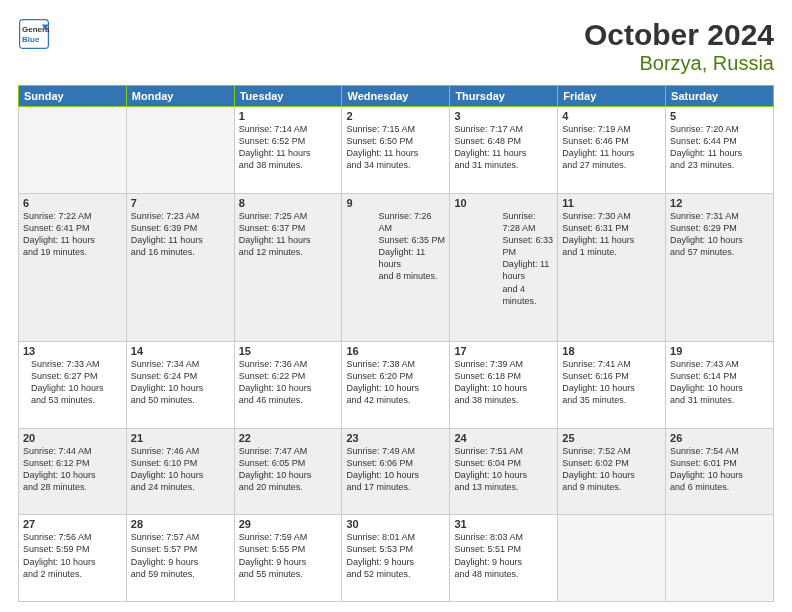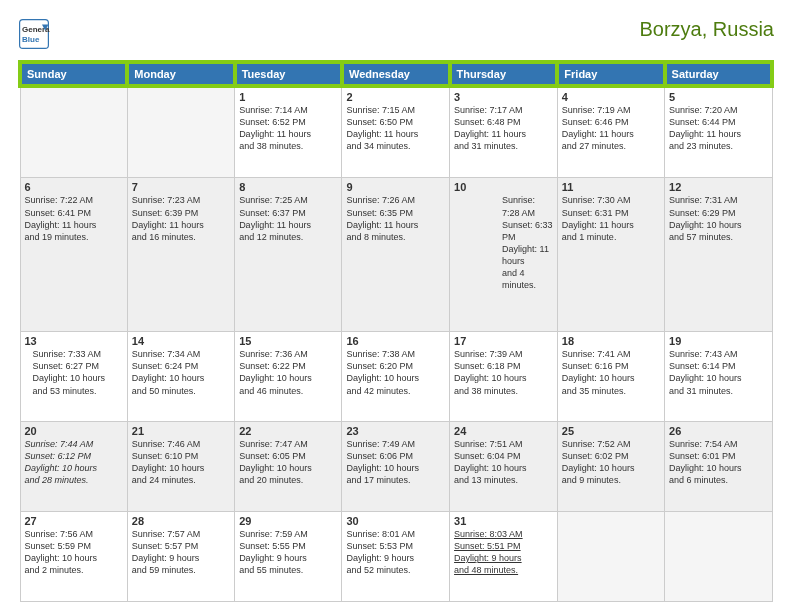--- a/index.html
+++ b/index.html
@@ -49,21 +49,21 @@
       border-collapse: collapse;
       flex: 1;
     }
     .calendar th {
       background: #3375b2;
       color: #fff;
       font-size: 11px;
       font-weight: bold;
       padding: 4px 5px;
       text-align: left;
-      border: 4px solid #84cc16;
+      border: 1px solid #84cc16;
     }
     .calendar td {
       border: 1px solid #ccc;
       vertical-align: top;
       padding: 3px 4px;
       font-size: 9.5px;
       color: #333;
       width: 108px;
       background: #fff;
     }
@@ -96,20 +96,21 @@
   <div class="header">
     <div class="logo">
       <svg class="logo-icon" viewBox="0 0 40 40">
         <rect x="2" y="2" width="36" height="36" rx="4" fill="#fff" stroke="#3375b2" stroke-width="1.5"></rect>
         <text x="5" y="18" font-size="10" font-weight="bold" fill="#333" font-family="Arial">General</text>
         <text x="5" y="30" font-size="10" font-weight="bold" fill="#3375b2" font-family="Arial">Blue</text>
         <polygon points="30,8 38,8 34,16" fill="#3375b2"></polygon>
       </svg>
     </div>
     <div class="title-block">
+      <div class="month-year">October 2024</div>
       <div class="location">Borzya, Russia</div>
     </div>
   </div>
 
   <table class="calendar">
     <thead>
       <tr>
       <th>Sunday</th>
           <th>Monday</th>
           <th>Tuesday</th>
@@ -176,21 +177,21 @@
           </td>
           <td>
             <span class="day-number">8</span>
             <div class="day-info" style="white-space: pre-line;">Sunrise: 7:25 AM
 Sunset: 6:37 PM
 Daylight: 11 hours
 and 12 minutes.</div>
           </td>
           <td>
             <span class="day-number">9</span>
-            <div class="day-info" style="white-space: pre-line;">Sunrise: 7:26 AM
+            <div class="day-info" style="white-space: pre-line; margin-left: 32px;">Sunrise: 7:26 AM
 Sunset: 6:35 PM
 Daylight: 11 hours
 and 8 minutes.</div>
           </td>
           <td>
             <span class="day-number">10</span>
             <div class="day-info" style="white-space: pre-line; margin-left: 48px;">Sunrise: 7:28 AM
 Sunset: 6:33 PM
 Daylight: 11 hours
 and 4 minutes.</div>
@@ -257,21 +258,21 @@
             <span class="day-number">19</span>
             <div class="day-info" style="white-space: pre-line;">Sunrise: 7:43 AM
 Sunset: 6:14 PM
 Daylight: 10 hours
 and 31 minutes.</div>
           </td>
         </tr>
         <tr class="row-shade">
           <td>
             <span class="day-number">20</span>
-            <div class="day-info" style="white-space: pre-line; font-style: italic;">Sunrise: 7:44 AM
+            <div class="day-info" style="white-space: pre-line;">Sunrise: 7:44 AM
 Sunset: 6:12 PM
 Daylight: 10 hours
 and 28 minutes.</div>
           </td>
           <td>
             <span class="day-number">21</span>
             <div class="day-info" style="white-space: pre-line;">Sunrise: 7:46 AM
 Sunset: 6:10 PM
 Daylight: 10 hours
 and 24 minutes.</div>
@@ -336,21 +337,21 @@
           </td>
           <td>
             <span class="day-number">30</span>
             <div class="day-info" style="white-space: pre-line;">Sunrise: 8:01 AM
 Sunset: 5:53 PM
 Daylight: 9 hours
 and 52 minutes.</div>
           </td>
           <td>
             <span class="day-number">31</span>
-            <div class="day-info" style="white-space: pre-line; text-decoration: underline;">Sunrise: 8:03 AM
+            <div class="day-info" style="white-space: pre-line;">Sunrise: 8:03 AM
 Sunset: 5:51 PM
 Daylight: 9 hours
 and 48 minutes.</div>
           </td>
           <td class="empty"></td>
           <td class="empty"></td>
         </tr>
       </tbody>
   </table>
 </div>

